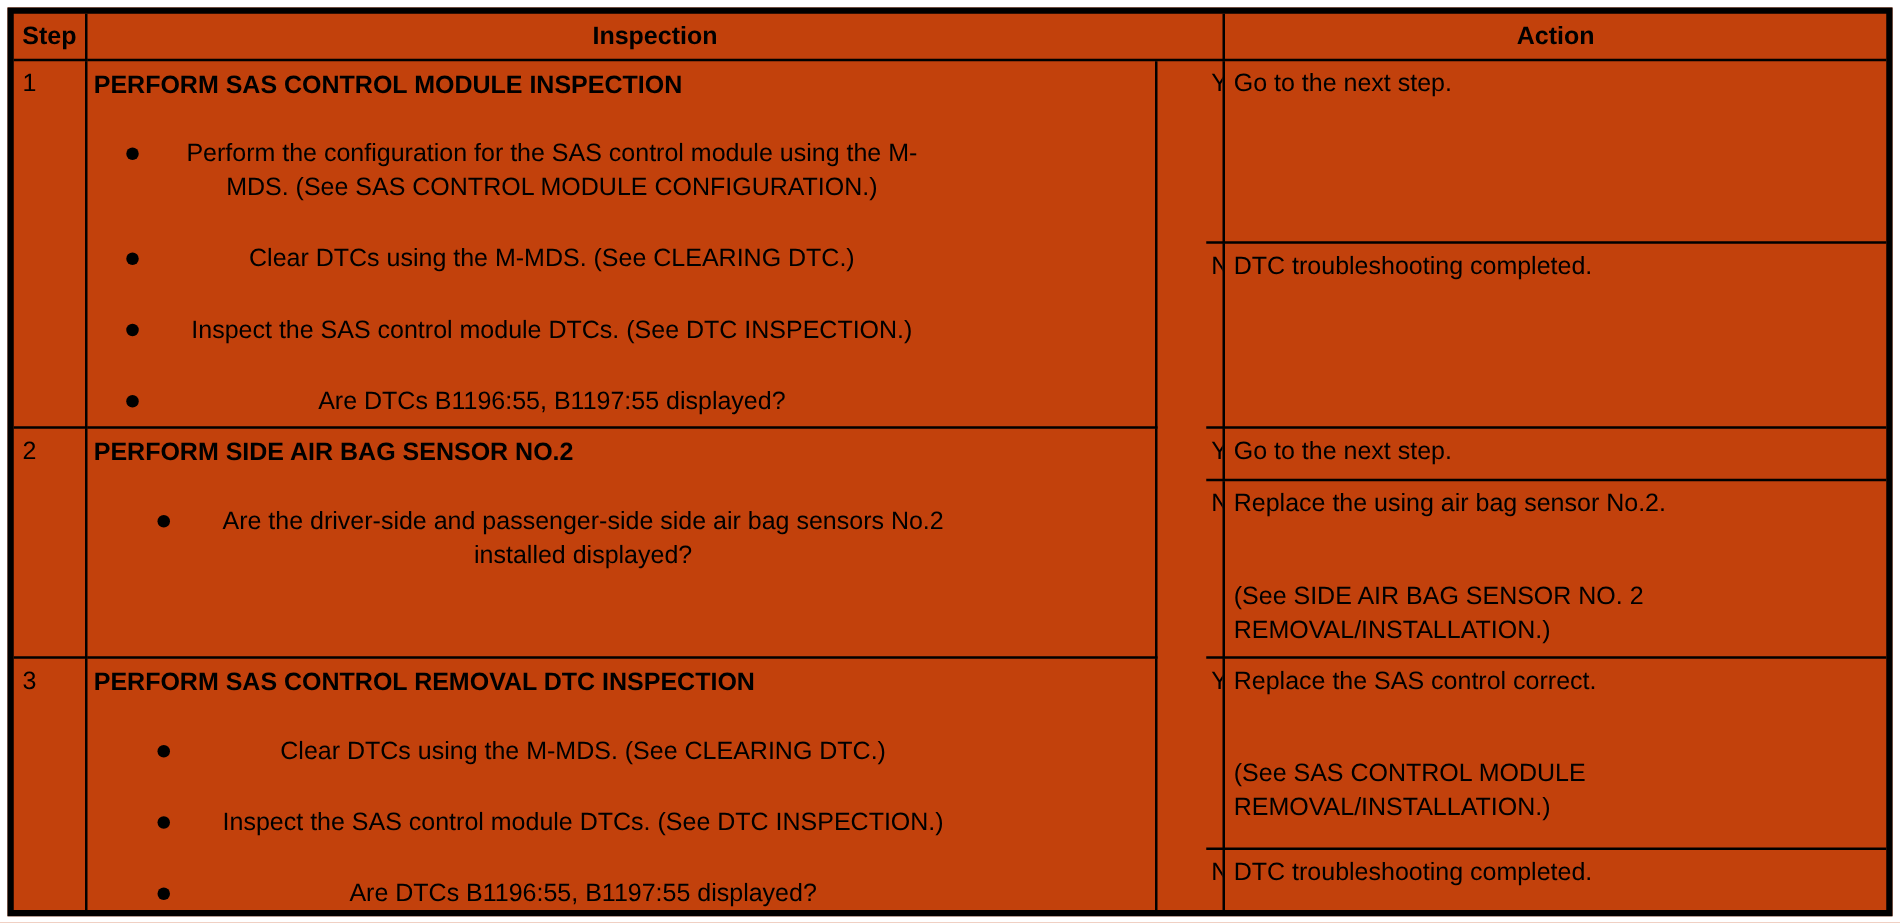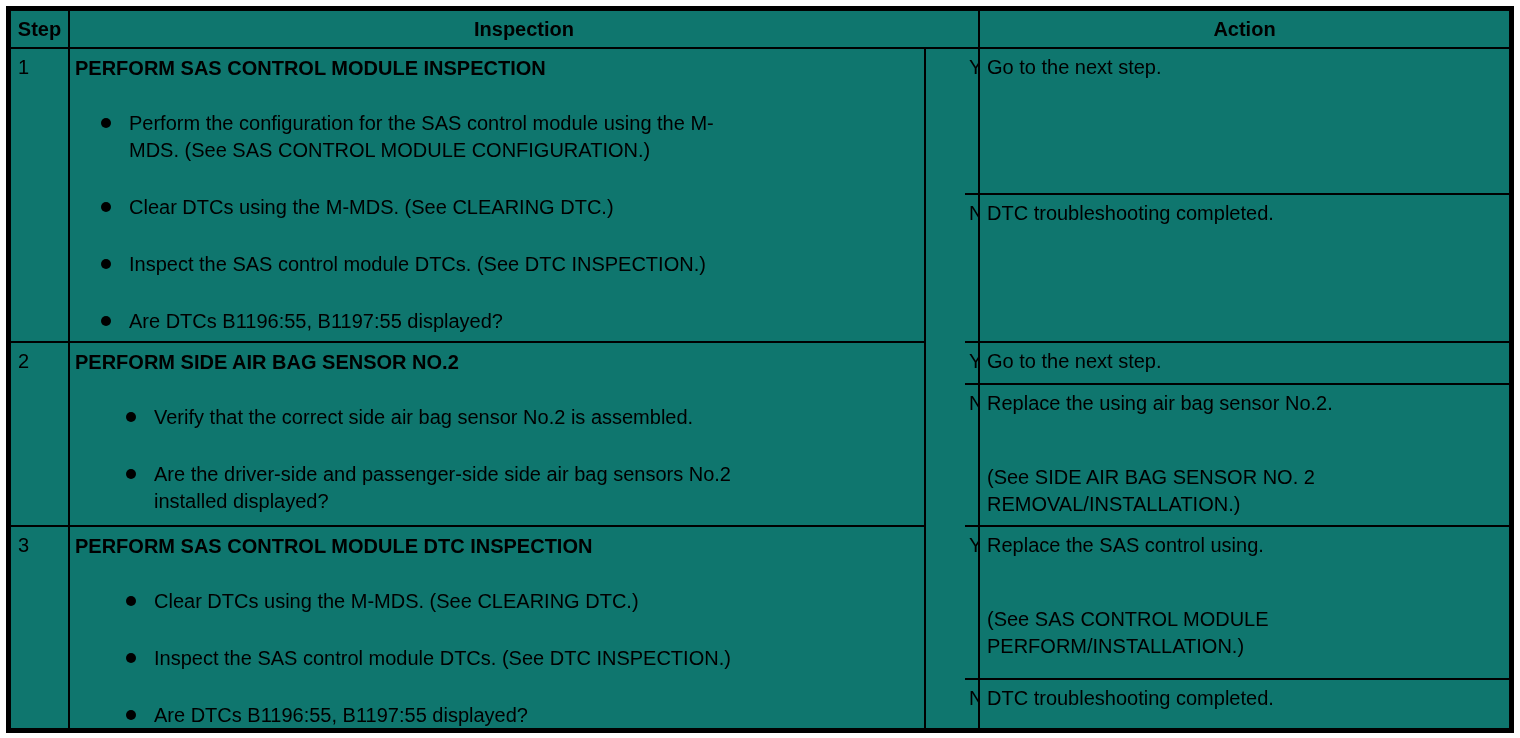--- a/index.html
+++ b/index.html
@@ -18,21 +18,21 @@
     position: relative;
   }
   .ts-table {
     position: absolute;
     left: 6px;
     top: 6px;
     width: 1508px;
     height: 727px;
     border: 5px solid #000000;
     box-sizing: border-box;
-    background: #0f766e;
+    background: #c2410c;
   }
   .grid {
     display: grid;
     width: 100%;
     height: 100%;
     grid-template-columns: 59px 856px 54px 1fr;
     grid-template-rows: 38px 146px 148px 42px 142px 153px 1fr;
   }
   .cell {
     box-sizing: border-box;
@@ -57,20 +57,21 @@
     display: flex;
     flex-direction: column;
     gap: 30px;
   }
   .indent-a { margin-left: 26px; }
   .indent-b { margin-left: 51px; }
   .bullet {
     position: relative;
     padding-left: 28px;
     max-width: 625px;
+    text-align: center;
   }
   .bullet .dot {
     position: absolute;
     left: 0;
     top: 8px;
     width: 10px;
     height: 10px;
     border-radius: 50%;
     background: #000000;
   }
@@ -105,47 +106,46 @@
     </div>
     <div class="cell yn-cell br bb">No</div>
     <div class="cell act-cell bb">
       <div>DTC troubleshooting completed.</div>
     </div>
 
     <div class="cell step-cell br bb rowspan2">2</div>
     <div class="cell insp-cell br bb rowspan2">
       <div class="title">PERFORM SIDE AIR BAG SENSOR NO.2</div>
       <div class="list indent-b">
-        <div class="bullet"><span class="dot"></span><span>Verify that the correct side air bag sensor No.2 is assembled.</span></div>
         <div class="bullet"><span class="dot"></span><span>Are the driver-side and passenger-side side air bag sensors No.2 installed displayed?</span></div>
       </div>
     </div>
     <div class="cell yn-cell br bb">Yes</div>
     <div class="cell act-cell bb">
       <div>Go to the next step.</div>
     </div>
     <div class="cell yn-cell br bb">No</div>
     <div class="cell act-cell bb">
       <div>Replace the using air bag sensor No.2.</div>
       <div class="ref">(See SIDE AIR BAG SENSOR NO. 2 REMOVAL/INSTALLATION.)</div>
     </div>
 
     <div class="cell step-cell br rowspan2">3</div>
     <div class="cell insp-cell br rowspan2">
-      <div class="title">PERFORM SAS CONTROL MODULE DTC INSPECTION</div>
+      <div class="title">PERFORM SAS CONTROL REMOVAL DTC INSPECTION</div>
       <div class="list indent-b">
         <div class="bullet"><span class="dot"></span><span>Clear DTCs using the M-MDS. (See CLEARING DTC.)</span></div>
         <div class="bullet"><span class="dot"></span><span>Inspect the SAS control module DTCs. (See DTC INSPECTION.)</span></div>
         <div class="bullet"><span class="dot"></span><span>Are DTCs B1196:55, B1197:55 displayed?</span></div>
       </div>
     </div>
     <div class="cell yn-cell br bb">Yes</div>
     <div class="cell act-cell bb">
-      <div>Replace the SAS control using.</div>
-      <div class="ref">(See SAS CONTROL MODULE PERFORM/INSTALLATION.)</div>
+      <div>Replace the SAS control correct.</div>
+      <div class="ref">(See SAS CONTROL MODULE REMOVAL/INSTALLATION.)</div>
     </div>
     <div class="cell yn-cell br">No</div>
     <div class="cell act-cell">
       <div>DTC troubleshooting completed.</div>
     </div>
 
   </div>
 </div>
 
 </body></html>

